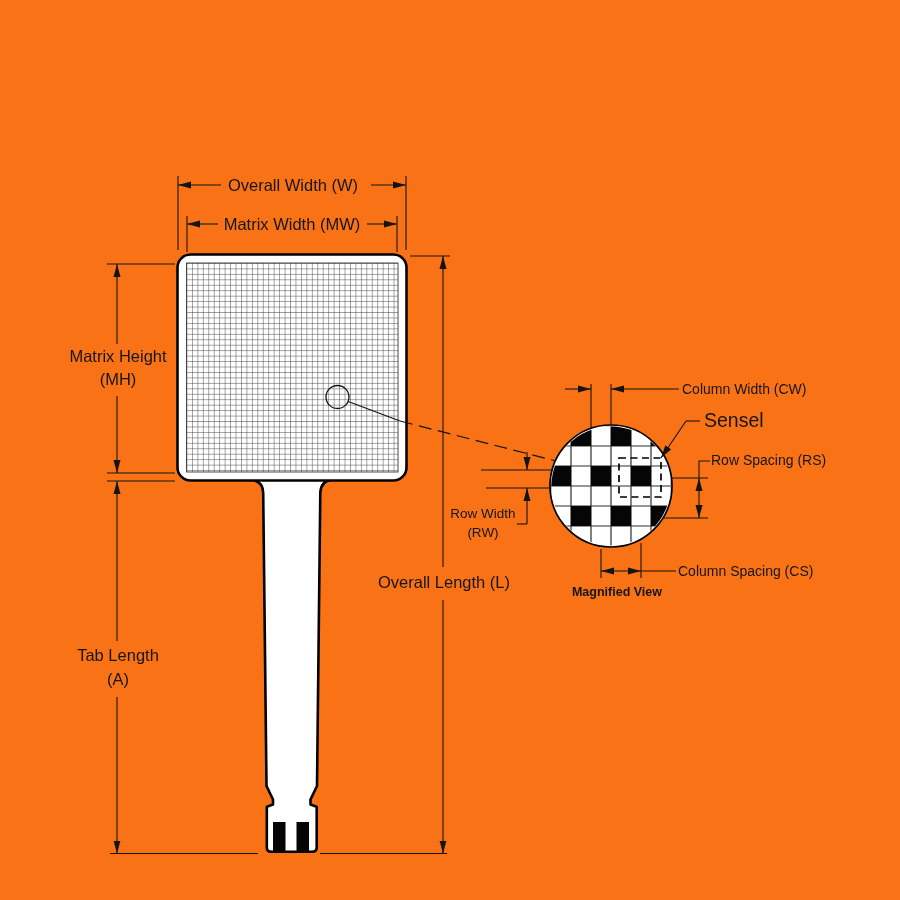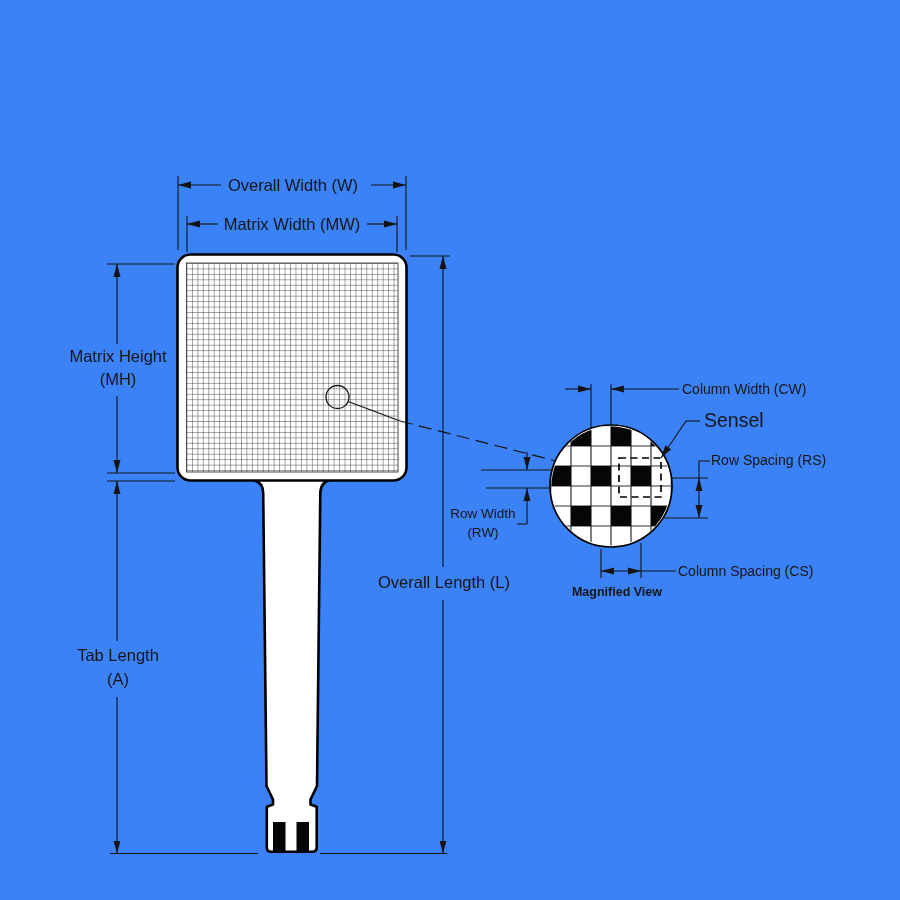--- a/index.html
+++ b/index.html
@@ -1,16 +1,16 @@
 <!DOCTYPE html>
 <html><head>
 <meta charset="utf-8">
 <style>
   html,body{margin:0;padding:0;background:#ffffff;}
-  .stage{width:900px;height:900px;background:#3b82f6;position:relative;overflow:hidden;}
+  .stage{width:900px;height:900px;background:#f97316;position:relative;overflow:hidden;}
   svg{display:block;}
   .outline{fill:#ffffff;stroke:#000000;stroke-width:2.6;stroke-linejoin:round;}
   .dim{stroke:#141414;stroke-width:1.1;fill:none;}
   .arrowhead{fill:#141414;stroke:none;}
   text{fill:#161616;}
   .lbl{font:16.5px "Liberation Sans", sans-serif;}
   .mid{text-anchor:middle;}
   .mag-lbl{font:14px "Liberation Sans", sans-serif;}
   .rw-lbl{font:13.5px "Liberation Sans", sans-serif;text-anchor:middle;}
   .sensel-lbl{font:19.5px "Liberation Sans", sans-serif;}

